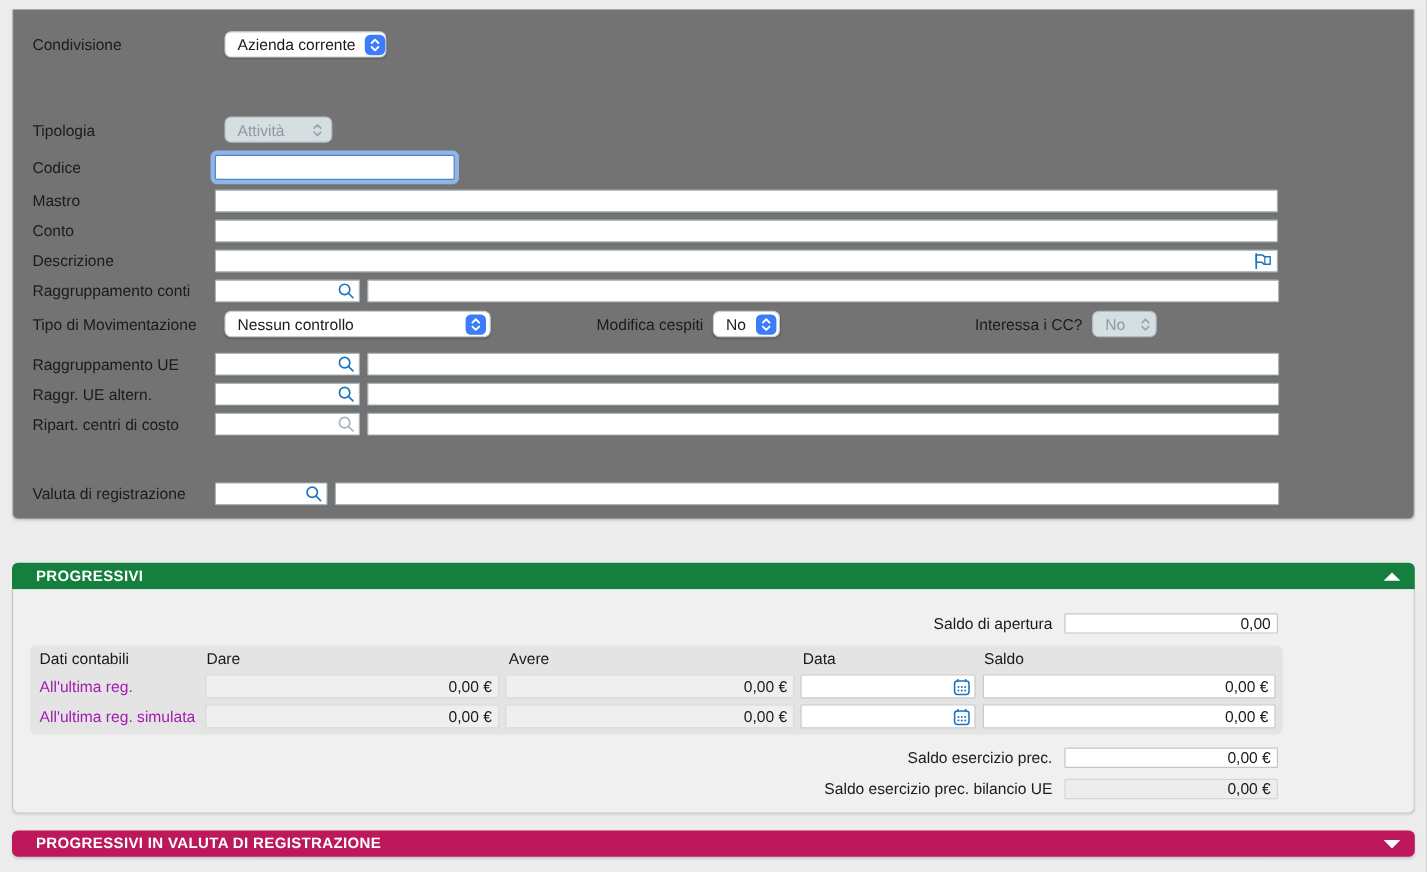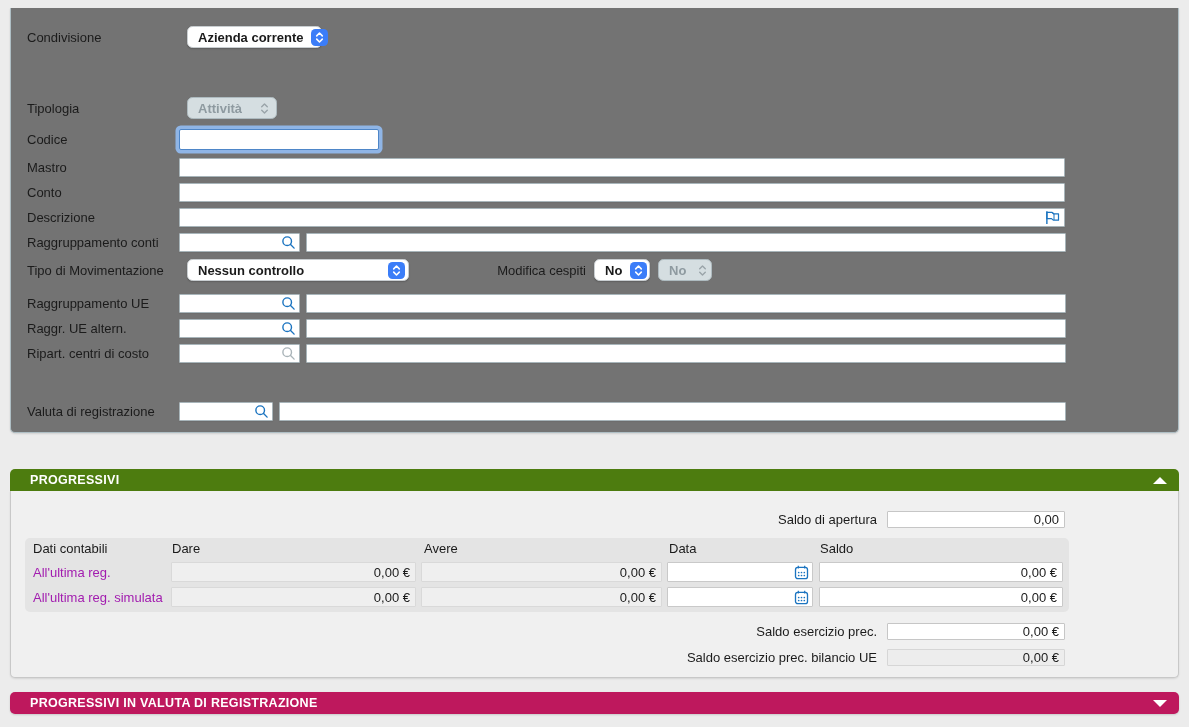--- a/index.html
+++ b/index.html
@@ -48,42 +48,42 @@
     box-shadow:0 0 0 3.5px #8FB5E6;
     border-radius:2px;
   }
   .num { text-align:right; }
 
   .mac-select {
     display:inline-flex; align-items:center;
     height:22px; background:#fff;
     border:1px solid #C9CED1; border-radius:5.5px;
     box-shadow:0 1px 1.5px rgba(0,0,0,.18);
-    padding:0 3px 0 10px; margin-left:8px; flex:none;font-weight:bold;
+    padding:0 3px 0 10px; margin-left:8px; flex:none;
   }
   .sel-txt { flex:1; white-space:nowrap; color:#1a1a1a; }
   .sel-badge {
     width:17px; height:17px; margin-left:8px; flex:none;
     background:#3B7DF8; border-radius:4.5px;
     display:flex; align-items:center; justify-content:center;
   }
   .mac-select.disabled { background:#D5DEE1; border-color:#AEBBC0; box-shadow:none; }
   .mac-select.disabled .sel-txt { color:#8E9AA0; }
   .mac-select.disabled .sel-badge { background:transparent; }
 
   .search-wrap { position:relative; flex:none; }
   .search-wrap .txt { width:100%; padding-right:24px; }
   .search-wrap .s-icon { position:absolute; right:4px; top:2px; }
 
   .input-wrap { position:relative; flex:none; }
   .input-wrap .txt { width:100%; padding-right:26px; }
   .input-wrap .f-icon { position:absolute; right:4px; top:2px; }
 
   
-  #panel-progressivi-header { background:#4d7c0f; }
+  #panel-progressivi-header { background:#15803d; }
   #panel-progressivi-body {
     position:relative; height:187px;
     background:#F0F0F0;
     border:1px solid #C8C8C8; border-top:none;
     border-radius:0 0 5px 5px;
     box-shadow:0 1px 2px rgba(0,0,0,.10);
   }
   .saldo-row {
     position:absolute; left:0; right:113px; height:18px;
     display:flex; align-items:center; justify-content:flex-end; gap:10px;
@@ -211,20 +211,21 @@
       <span class="sub-lbl" style="width:177px">Modifica cespiti</span>
       <div class="mac-select" style="width:56px">
         <span class="sel-txt">No</span>
         <span class="sel-badge">
           <svg width="11" height="13" viewBox="0 0 10 14">
               <path d="M2 5.2 L5 2.2 L8 5.2" stroke="#fff" fill="none" stroke-width="1.7" stroke-linecap="round" stroke-linejoin="round"></path>
               <path d="M2 8.8 L5 11.8 L8 8.8" stroke="#fff" fill="none" stroke-width="1.7" stroke-linecap="round" stroke-linejoin="round"></path>
             </svg>
         </span>
       </div>
+      <span class="sub-lbl" style="width:252px">Interessa i CC?</span>
       <div class="mac-select disabled" style="width:54px">
         <span class="sel-txt">No</span>
         <span class="sel-badge">
           <svg width="11" height="13" viewBox="0 0 10 14">
               <path d="M2 5.2 L5 2.2 L8 5.2" stroke="#9AA4A9" fill="none" stroke-width="1.5" stroke-linecap="round" stroke-linejoin="round"></path>
               <path d="M2 8.8 L5 11.8 L8 8.8" stroke="#9AA4A9" fill="none" stroke-width="1.5" stroke-linecap="round" stroke-linejoin="round"></path>
             </svg>
         </span>
       </div>
     </div>

